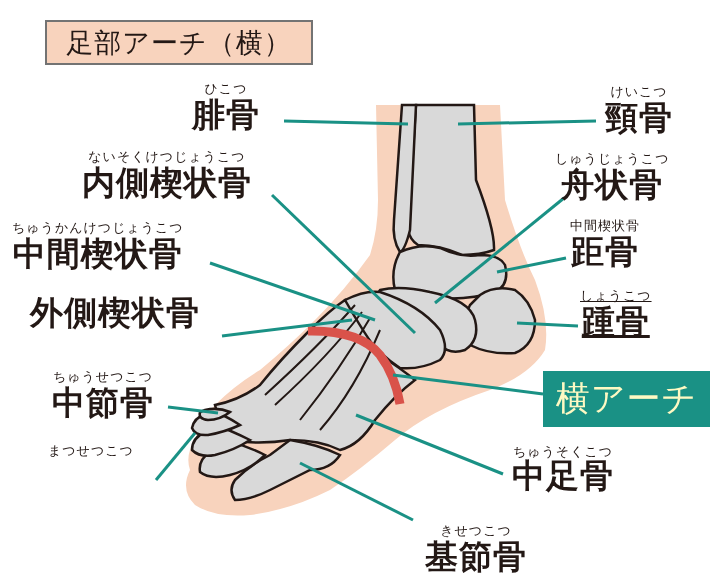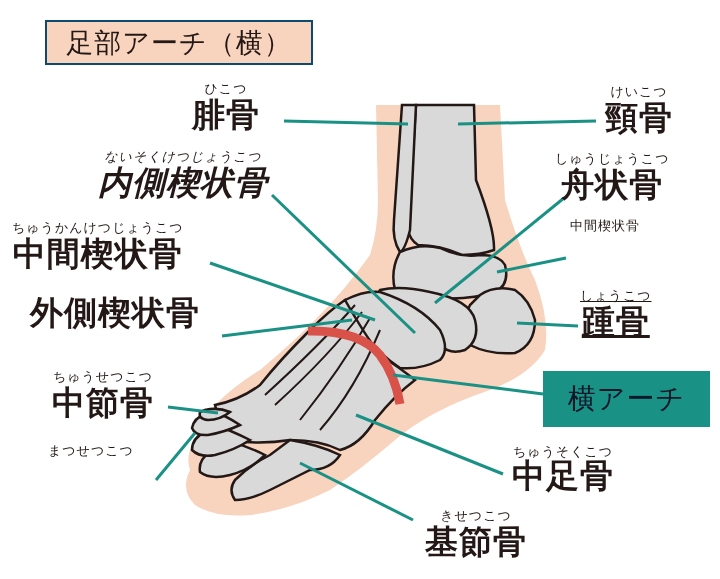--- a/index.html
+++ b/index.html
@@ -1,28 +1,28 @@
 <!DOCTYPE html>
 <html><head>
 <meta charset="utf-8">
 <style>
   html, body { margin: 0; padding: 0; background: #ffffff; }
   body { width: 720px; height: 579px; position: relative; overflow: hidden;
          font-family: "DejaVu Sans", "Liberation Sans", sans-serif; color: #231815; }
   .title-box { position: absolute; left: 45px; top: 20px; width: 268px; height: 45px;
-               background: #f8d3bd; border: 2px solid #0c4a6e; box-sizing: border-box;
+               background: #f8d3bd; border: 2px solid #737373; box-sizing: border-box;
                display: flex; align-items: center; justify-content: center;
                font-size: 27px; letter-spacing: 1px; }
   svg.foot { position: absolute; left: 0; top: 0; }
   .label { position: absolute; text-align: center; line-height: 1; }
   .label .ruby { display: block; font-size: 13px; letter-spacing: 1px; margin-bottom: 3px; white-space: nowrap; }
   .label .name { display: block; font-size: 33px; font-weight: bold; white-space: nowrap; letter-spacing: 1px; }
   .arch-badge { position: absolute; left: 543px; top: 371px; width: 167px; height: 56px;
-                background: #1a9185; color: #0f172a; display: flex; align-items: center;
-                justify-content: center; font-size: 28px; letter-spacing: 1px; }
+                background: #1a9185; color: #fef9c3; display: flex; align-items: center;
+                justify-content: center; font-size: 34px; letter-spacing: 1px; }
 </style>
 </head>
 <body>
 
 <div class="title-box">足部アーチ（横）</div>
 
 <svg class="foot" width="720" height="579" viewBox="0 0 720 579">
 
   <path d="M376,105 L500,105 L505,200 Q520,250 535,280 Q550,320 545,350 Q530,375 490,390 Q430,410 395,440 Q360,470 330,490 Q290,510 250,515 Q215,518 195,505 Q180,490 190,470 Q185,455 195,440 Q200,420 215,405 Q235,385 260,370 Q290,345 315,320 Q345,290 370,255 Q378,230 378,200 Z" fill="#f8d3bd"></path>
 
@@ -69,50 +69,51 @@
 </svg>
 
 <div class="label" style="left:192px; top:82px;">
   <span class="ruby">ひこつ</span>
   <span class="name">腓骨</span>
 </div>
 <div class="label" style="left:605px; top:85px;">
   <span class="ruby">けいこつ</span>
   <span class="name">頸骨</span>
 </div>
-<div class="label" style="left:98px; top:150px;font-style:italic;">
+<div class="label" style="left:82px; top:150px;">
   <span class="ruby">ないそくけつじょうこつ</span>
   <span class="name">内側楔状骨</span>
 </div>
 <div class="label" style="left:555px; top:152px;">
   <span class="ruby">しゅうじょうこつ</span>
   <span class="name">舟状骨</span>
 </div>
 <div class="label" style="left:12px; top:221px;">
   <span class="ruby">ちゅうかんけつじょうこつ</span>
   <span class="name">中間楔状骨</span>
 </div>
 <div class="label" style="left:570px; top:219px;">
   <span class="ruby">中間楔状骨</span>
+  <span class="name">距骨</span>
 </div>
 <div class="label" style="left:30px; top:296px;">
   <span class="name">外側楔状骨</span>
 </div>
 <div class="label" style="left:580px; top:289px;text-decoration:underline;">
   <span class="ruby">しょうこつ</span>
   <span class="name">踵骨</span>
 </div>
 <div class="label" style="left:52px; top:370px;">
   <span class="ruby">ちゅうせつこつ</span>
   <span class="name">中節骨</span>
 </div>
 <div class="label" style="left:48px; top:444px;">
   <span class="ruby">まつせつこつ</span>
 </div>
 <div class="arch-badge">横アーチ</div>
 <div class="label" style="left:512px; top:446px;font-family:Liberation Mono, monospace;">
   <span class="ruby">ちゅうそくこつ</span>
   <span class="name">中足骨</span>
 </div>
-<div class="label" style="left:425px; top:509px;">
+<div class="label" style="left:425px; top:524px;">
   <span class="ruby">きせつこつ</span>
   <span class="name">基節骨</span>
 </div>
 
 </body></html>

